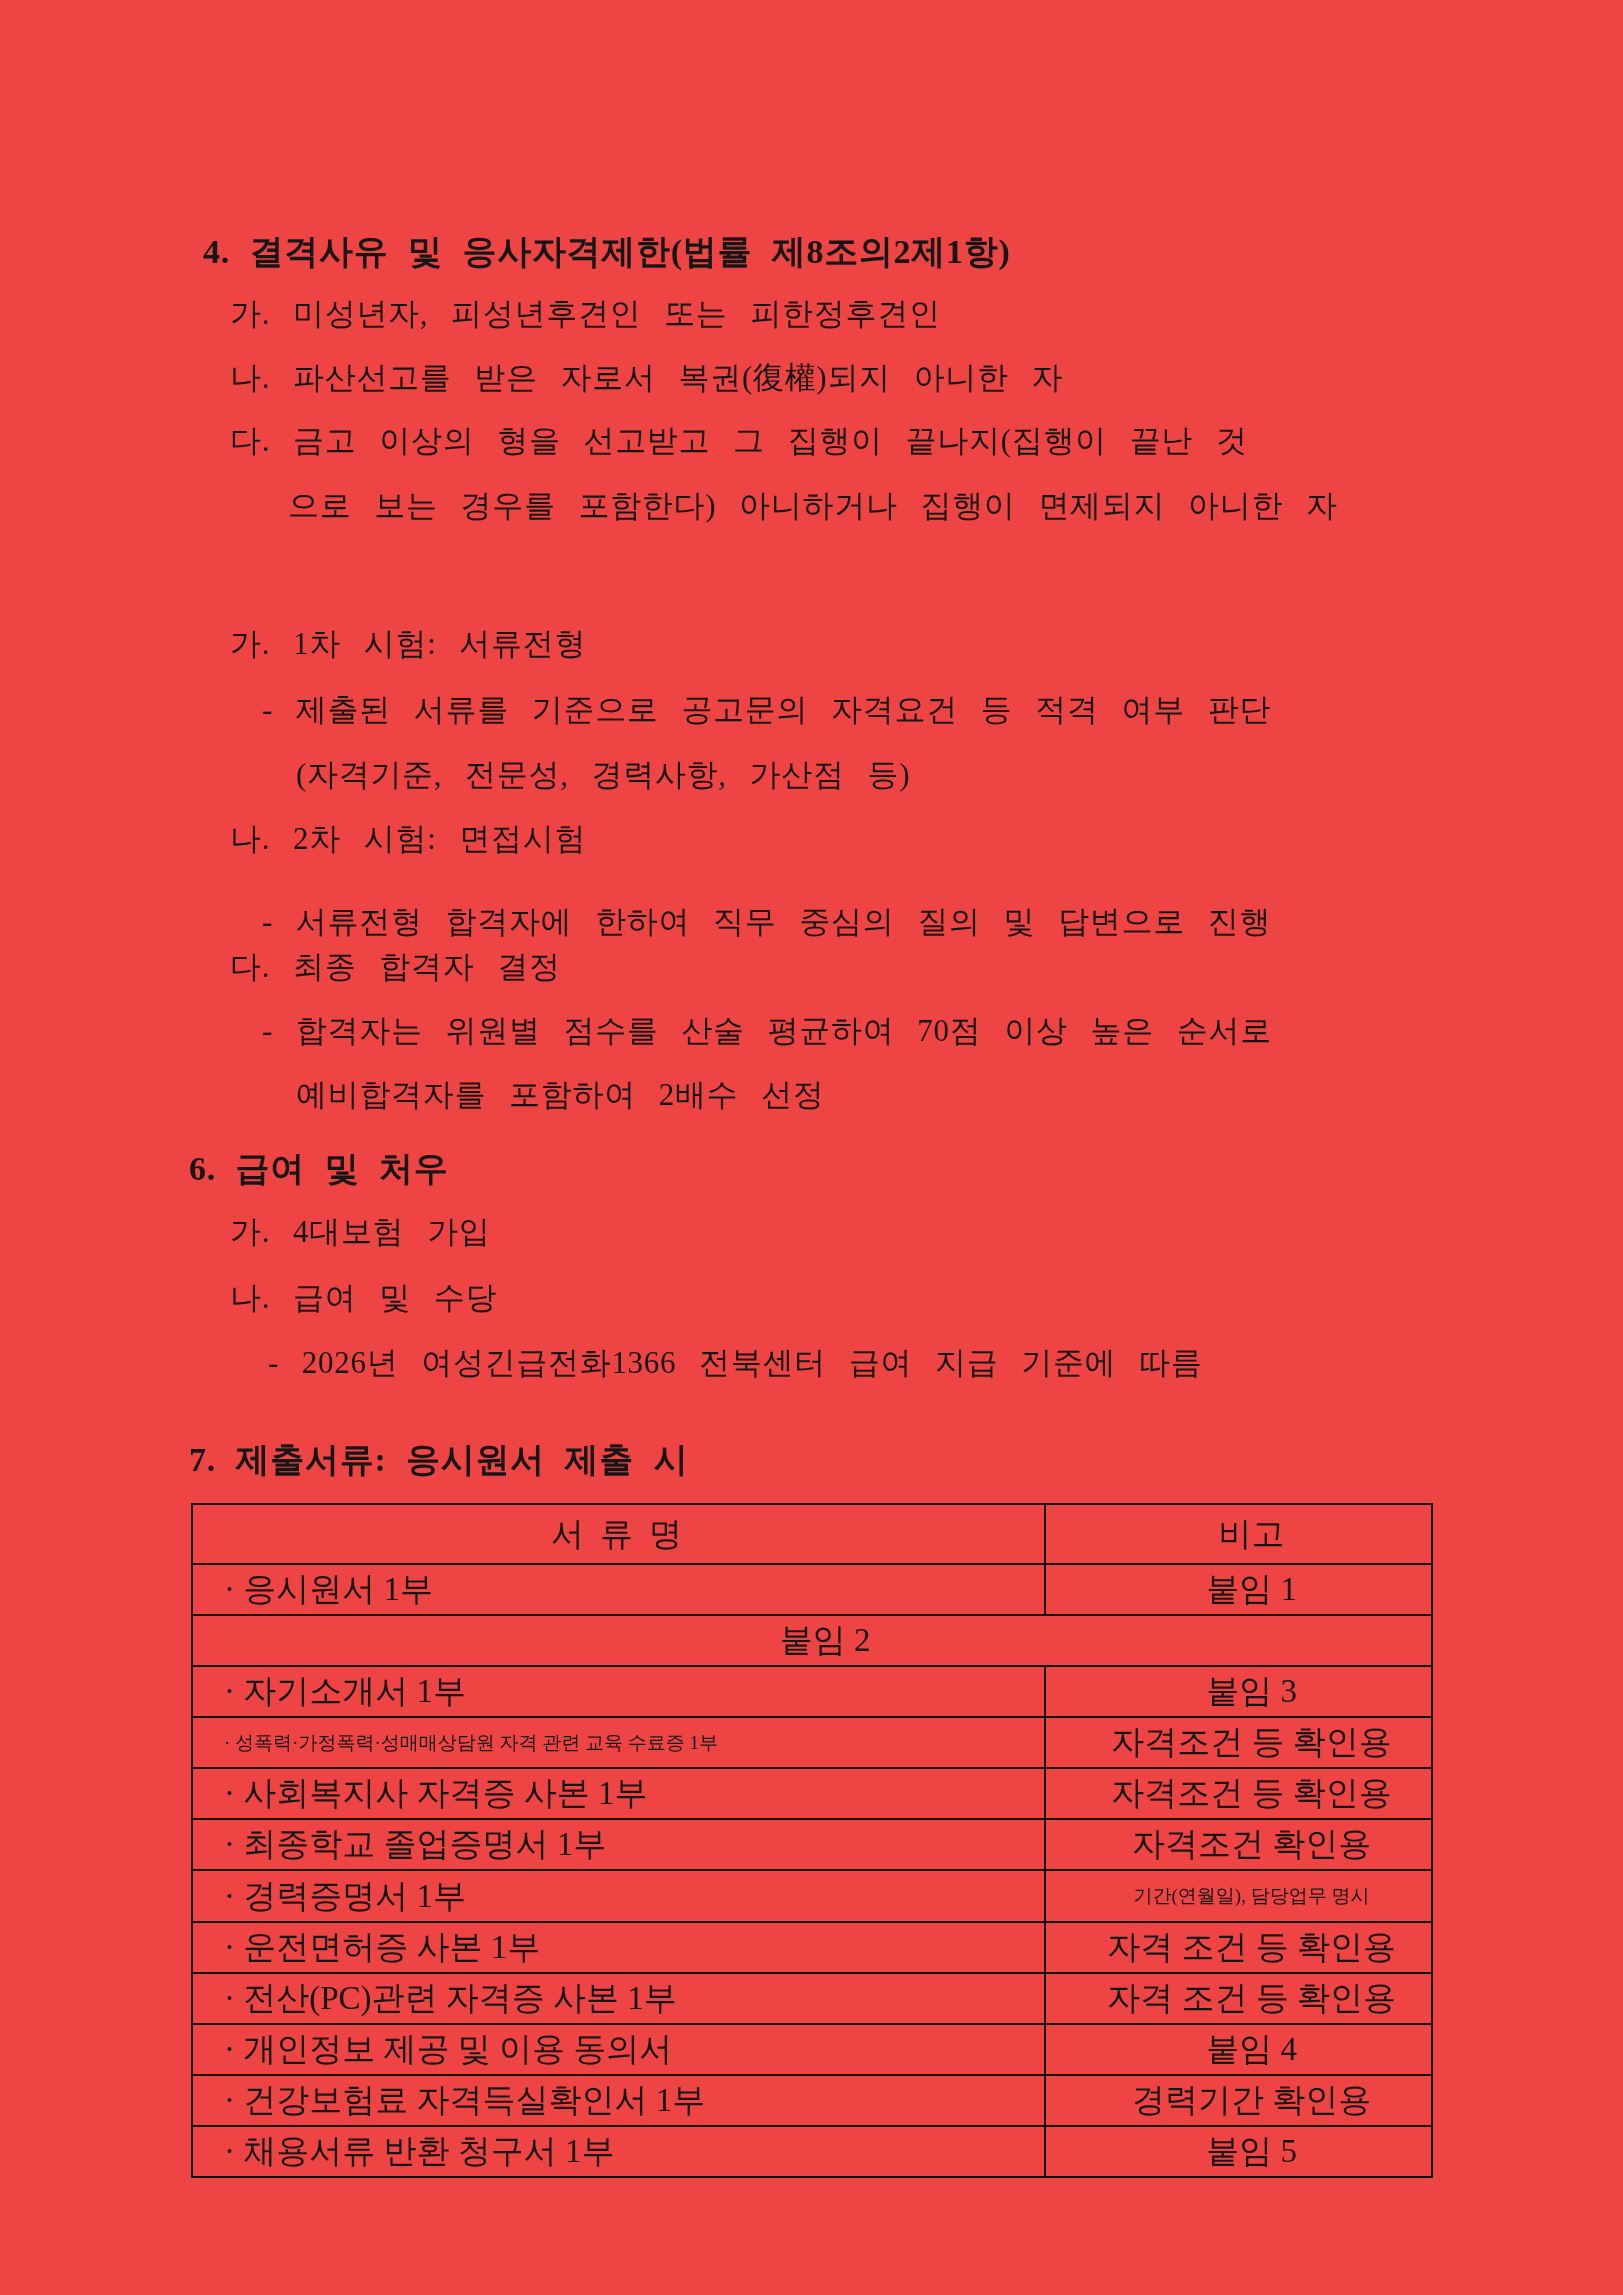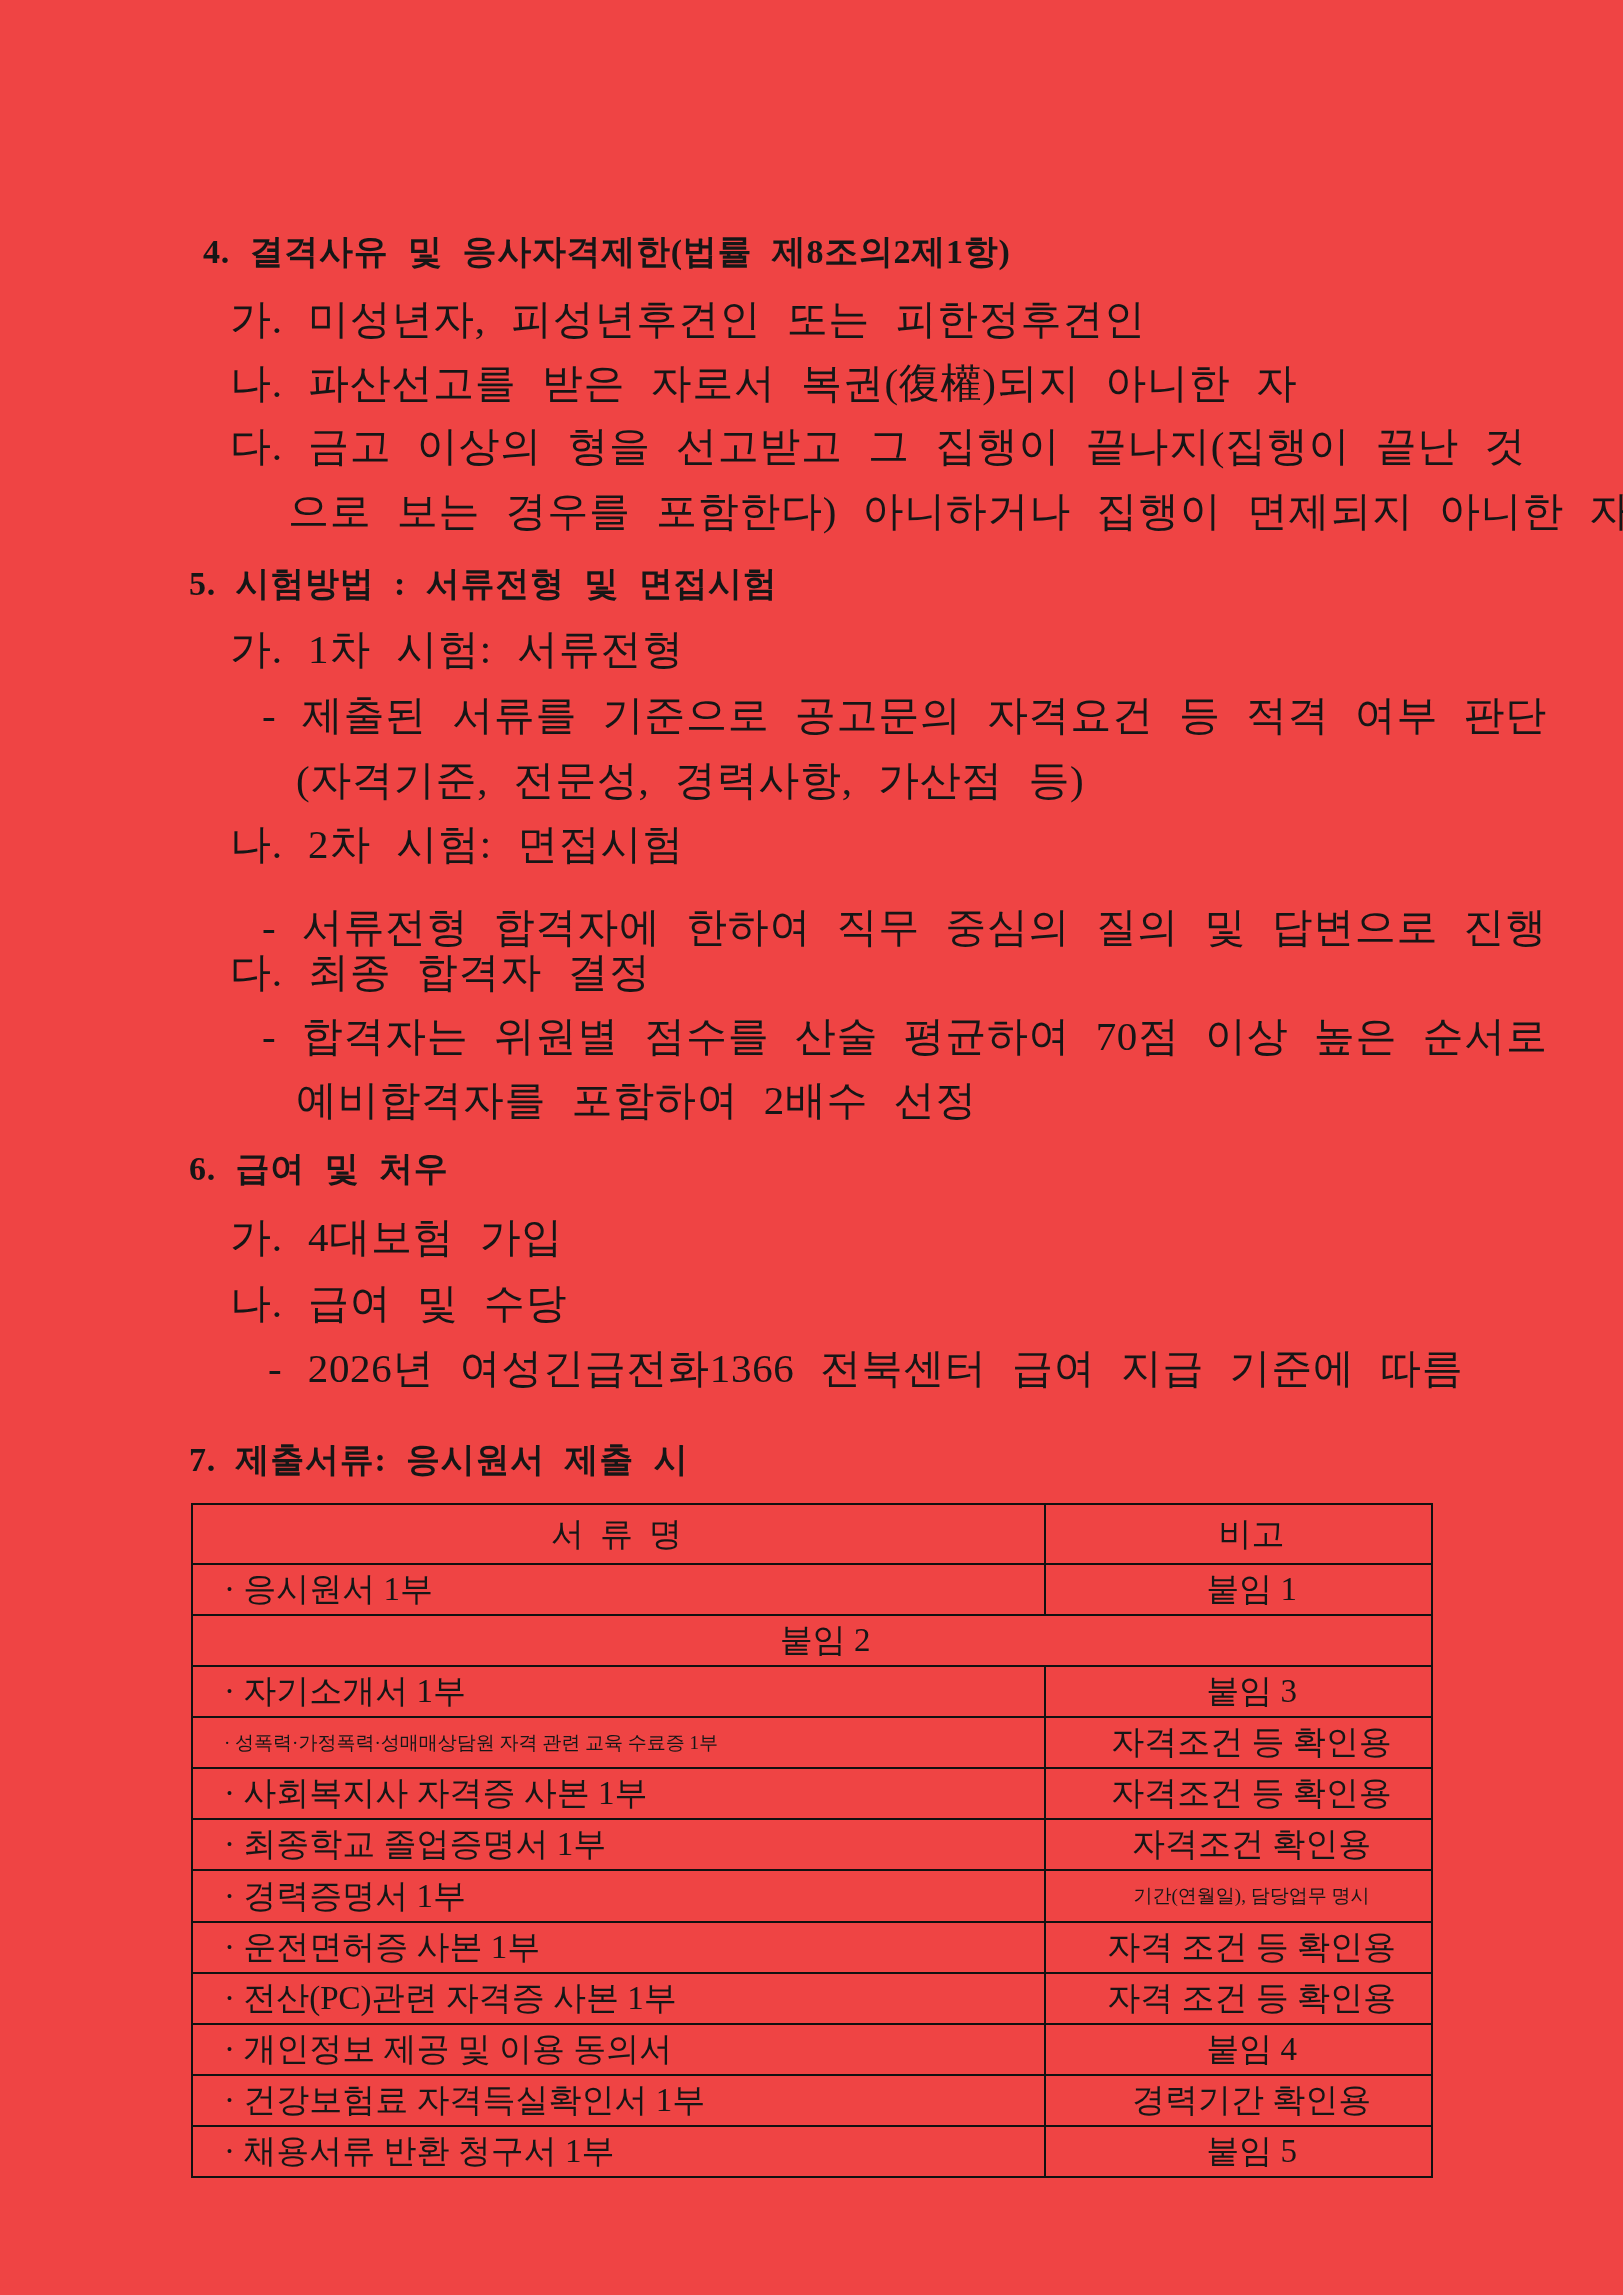--- a/index.html
+++ b/index.html
@@ -9,21 +9,21 @@
     height: 2295px;
     margin: 0 auto;
     background: #ef4444;
     font-family: "Liberation Serif", "DejaVu Serif", serif;
     color: #161616;
     overflow: hidden;
   }
   .ln {
     position: absolute;
     white-space: nowrap;
-    font-size: 41px;
+    font-size: 31px;
     line-height: 1.15;
     word-spacing: 14.4px;
     letter-spacing: 0.7px;
   }
   .hd {
     font-weight: bold;
     font-size: 34px;
     word-spacing: 10.5px;
   }
   
@@ -79,21 +79,20 @@
 <body>
 
 <div class="page">
 
   <div class="ln hd" style="top:232px; left:203px;">4. 결격사유 및 응사자격제한(법률 제8조의2제1항)</div>
   <div class="ln" style="top:296px; left:230px;">가. 미성년자, 피성년후견인 또는 피한정후견인</div>
   <div class="ln" style="top:360px; left:230px;">나. 파산선고를 받은 자로서 복권(復權)되지 아니한 자</div>
   <div class="ln" style="top:423px; left:230px;">다. 금고 이상의 형을 선고받고 그 집행이 끝나지(집행이 끝난 것</div>
   <div class="ln" style="top:488px; left:288px;">으로 보는 경우를 포함한다) 아니하거나 집행이 면제되지 아니한 자</div>
 
-  <div class="ln hd" style="top:564px;  left:189px;">5. 시험방법 : 서류전형 및 면접시험</div>
   <div class="ln" style="top:626px;  left:230px;">가. 1차 시험: 서류전형</div>
   <div class="ln" style="top:692px; left:262px;">- 제출된 서류를 기준으로 공고문의 자격요건 등 적격 여부 판단</div>
   <div class="ln" style="top:757px; left:296px;">(자격기준, 전문성, 경력사항, 가산점 등)</div>
   <div class="ln" style="top:821px; left:230px;">나. 2차 시험: 면접시험</div>
   <div class="ln" style="top:904px; left:262px;">- 서류전형 합격자에 한하여 직무 중심의 질의 및 답변으로 진행</div>
   <div class="ln" style="top:949px; left:230px;">다. 최종 합격자 결정</div>
   <div class="ln" style="top:1013px; left:262px;">- 합격자는 위원별 점수를 산술 평균하여 70점 이상 높은 순서로</div>
   <div class="ln" style="top:1077px; left:296px;">예비합격자를 포함하여 2배수 선정</div>
 
   <div class="ln hd" style="top:1149px; left:189px;">6. 급여 및 처우</div>

